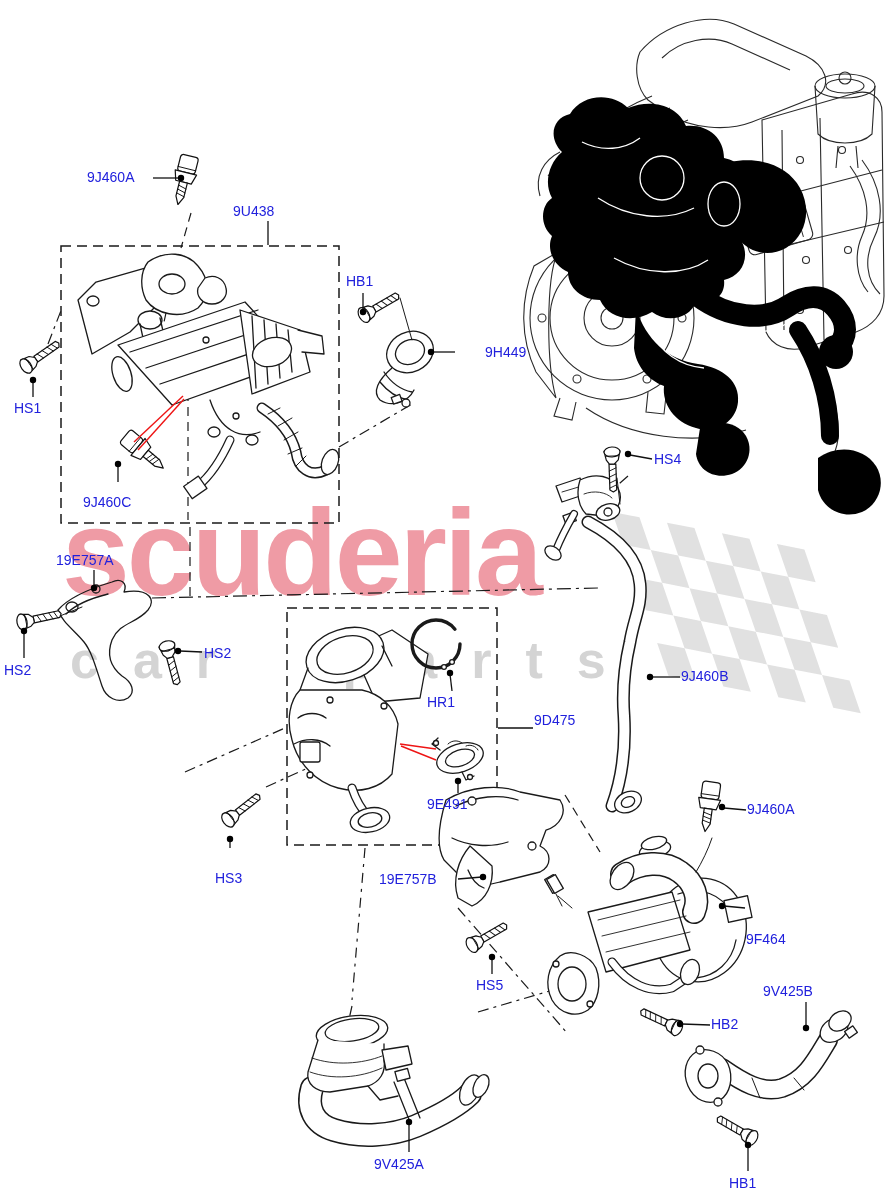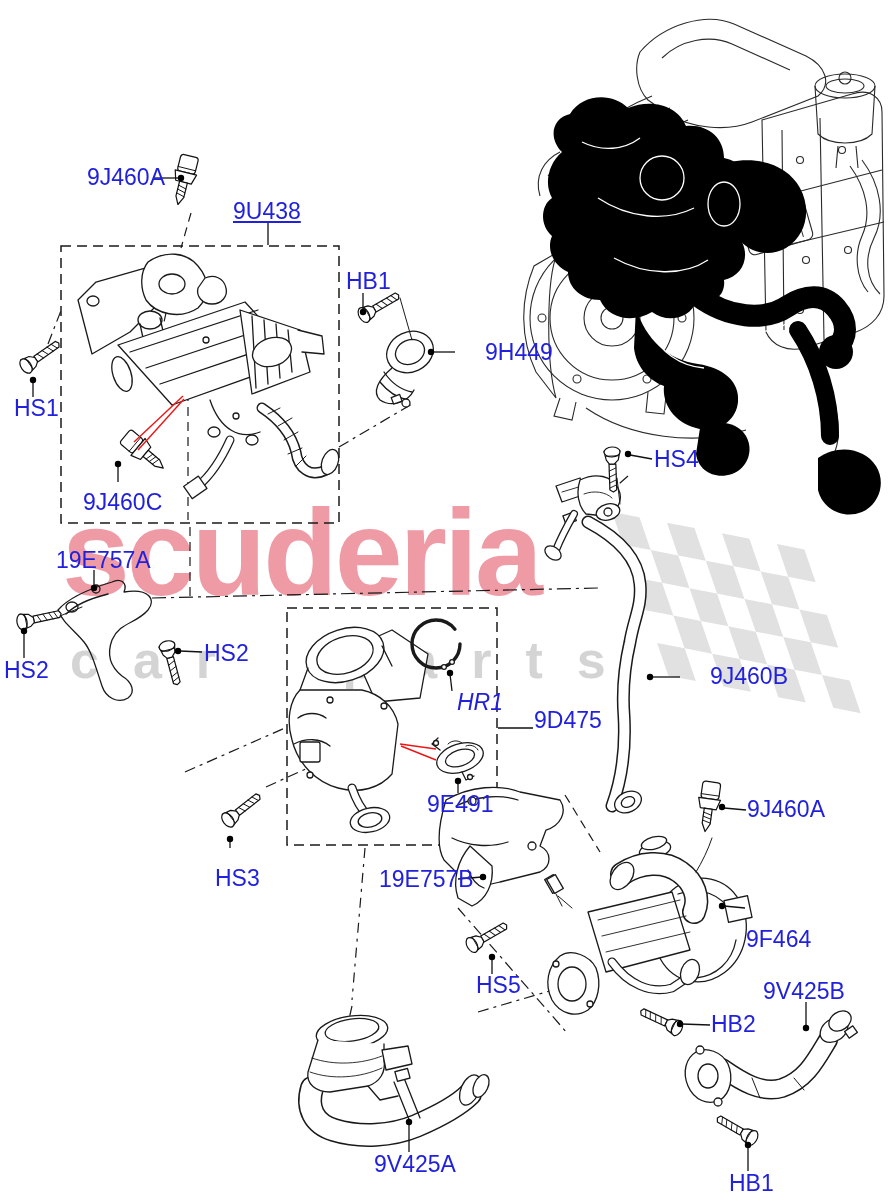--- a/index.html
+++ b/index.html
@@ -14,21 +14,21 @@
     color:var(--wm-color,#ef9ba5);
   }
   .wm-tagline{
     position:absolute;left:70px;top:634px;
     font-size:52px;font-weight:bold;letter-spacing:34px;word-spacing:44px;line-height:1;
     color:var(--wm-sub-color,#d2d2d2);
   }
   svg.diagram{position:absolute;left:0;top:0;}
   .callout-layer{position:absolute;left:0;top:0;width:890px;height:1200px;}
   .callout{
-    position:absolute;font-size:23px;line-height:21px;
+    position:absolute;font-size:14px;line-height:21px;
     color:var(--label-color,#2121dd);white-space:nowrap;cursor:pointer;
   }
 </style>
 </head>
 <body>
 
 <div class="stage" style="--label-color: #2121dd; --wm-color: #ef9ba5; --wm-sub-color: #d4d4d4;">
 
   <div class="watermark">
     <div class="wm-brand">scuderia</div>
@@ -394,35 +394,35 @@
         <circle cx="722" cy="906" r="3.2"></circle>
         <circle cx="680" cy="1024" r="3.2"></circle>
       <circle cx="806" cy="1028" r="3.2"></circle>
         <circle cx="409" cy="1122" r="3.2"></circle>
         <circle cx="748" cy="1145" r="3.2"></circle>
     </g>
   </svg>
 
   <div class="callout-layer">
       <span class="callout" style="left: 87px; top: 167px;">9J460A</span>
-      <span class="callout" style="left: 233px; top: 201px; text-decoration: underline;">9U438</span>
+      <span class="callout" style="left: 233px; top: 201px;">9U438</span>
       <span class="callout" style="left: 346px; top: 271px;">HB1</span>
       <span class="callout" style="left: 457px; top: 342px; margin-left: 28px;">9H449</span>
       <span class="callout" style="left: 14px; top: 398px;">HS1</span>
       <span class="callout" style="left: 83px; top: 483px; margin-top: 9px;">9J460C</span>
       <span class="callout" style="left: 56px; top: 550px;">19E757A</span>
       <span class="callout" style="left: 4px; top: 660px;">HS2</span>
       <span class="callout" style="left: 204px; top: 643px;">HS2</span>
-      <span class="callout" style="left: 457px; top: 692px; font-style: italic;">HR1</span>
+      <span class="callout" style="left: 427px; top: 692px;">HR1</span>
       <span class="callout" style="left: 534px; top: 710px;">9D475</span>
       <span class="callout" style="left: 427px; top: 794px;">9E491</span>
       <span class="callout" style="left: 215px; top: 849px; margin-top: 19px;">HS3</span>
       <span class="callout" style="left: 379px; top: 869px;">19E757B</span>
       <span class="callout" style="left: 476px; top: 975px;">HS5</span>
-      <span class="callout" style="left: 681px; top: 666px; margin-left: 29px;">9J460B</span>
+      <span class="callout" style="left: 681px; top: 666px;">9J460B</span>
       <span class="callout" style="left: 654px; top: 449px;">HS4</span>
       <span class="callout" style="left: 747px; top: 799px;">9J460A</span>
       <span class="callout" style="left: 746px; top: 898px; margin-top: 31px;">9F464</span>
       <span class="callout" style="left: 711px; top: 1014px;">HB2</span>
       <span class="callout" style="left: 763px; top: 981px;">9V425B</span>
       <span class="callout" style="left: 374px; top: 1154px;">9V425A</span>
       <span class="callout" style="left: 729px; top: 1173px;">HB1</span>
     </div>
 
 </div>

